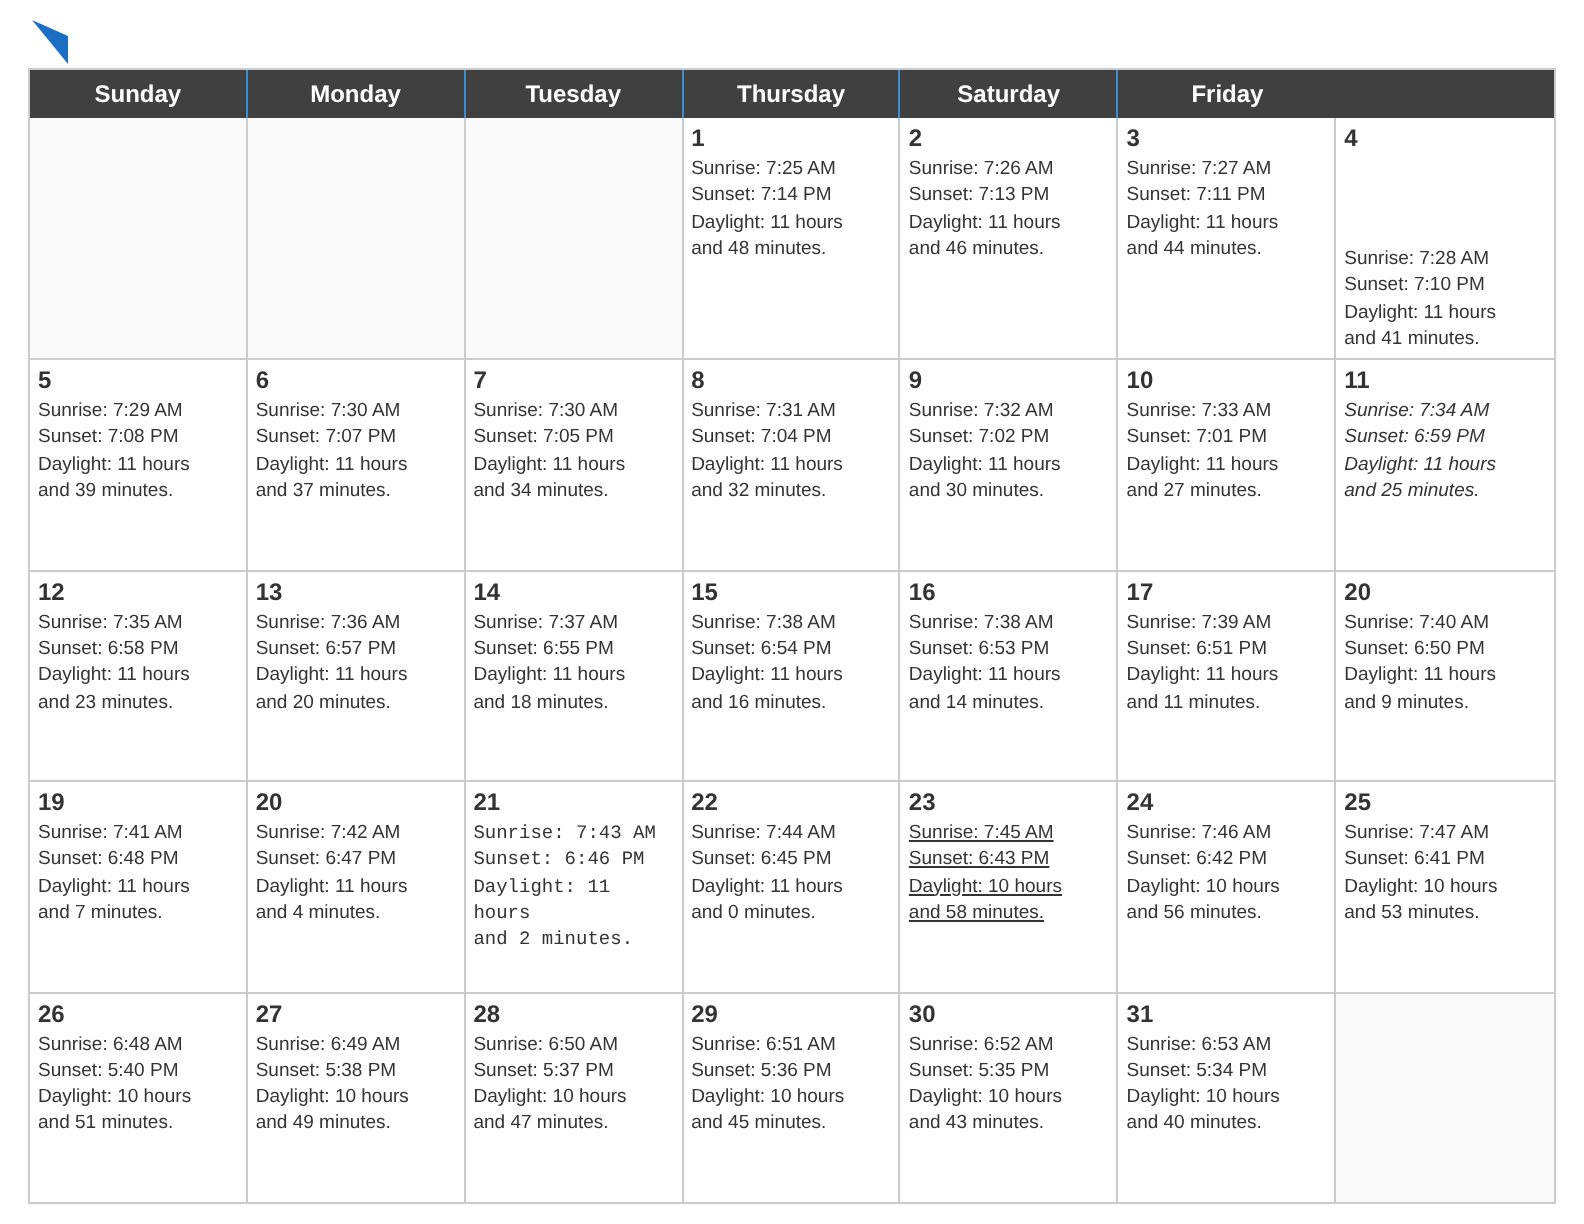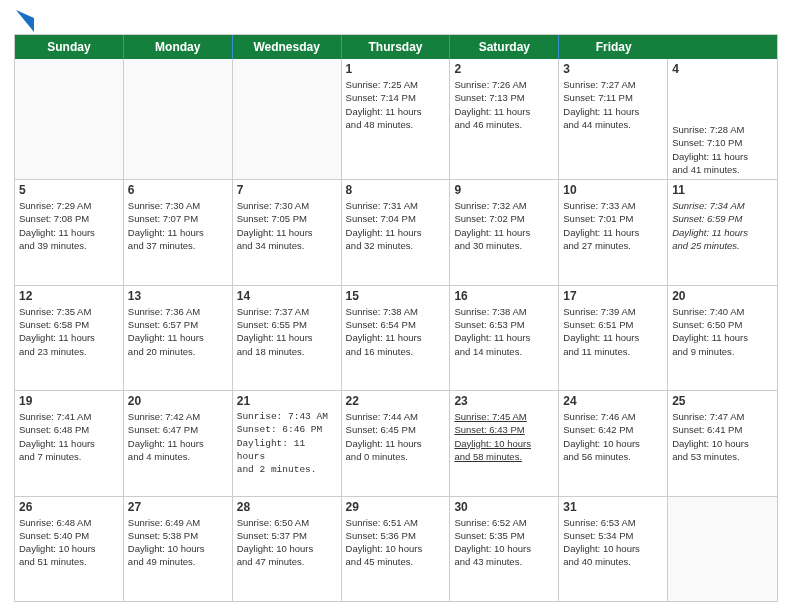--- a/index.html
+++ b/index.html
@@ -55,21 +55,21 @@
     }
     .calendar {
       flex: 1;
       display: flex;
       flex-direction: column;
       border: 1px solid #ccc;
     }
     .cal-header-row {
       display: grid;
       grid-template-columns: repeat(7, 1fr);
-      background: #15803d;
+      background: #404040;
     }
     .cal-header-cell {
       color: #fff;
       font-size: 12px;
       font-weight: bold;
       padding: 5px 4px;
       text-align: center;
       border-right: 1px solid #3a8fd4;
     }
     .cal-header-cell:last-child { border-right: none; }
@@ -127,21 +127,21 @@
     <div class="title-area">
       <div class="month-title"></div>
       <div class="subtitle"></div>
     </div>
   </div>
 
   <div class="calendar">
     <div class="cal-header-row">
     <div class="cal-header-cell">Sunday</div>
         <div class="cal-header-cell">Monday</div>
-        <div class="cal-header-cell">Wednesday</div>
+        <div class="cal-header-cell">Tuesday</div>
         <div class="cal-header-cell">Thursday</div>
         <div class="cal-header-cell">Saturday</div>
         <div class="cal-header-cell">Friday</div>
       </div>
     <div class="cal-body">
     <div class="cal-row">
           <div class="cal-cell empty"></div>
           <div class="cal-cell empty"></div>
           <div class="cal-cell empty"></div>
           <div class="cal-cell">

